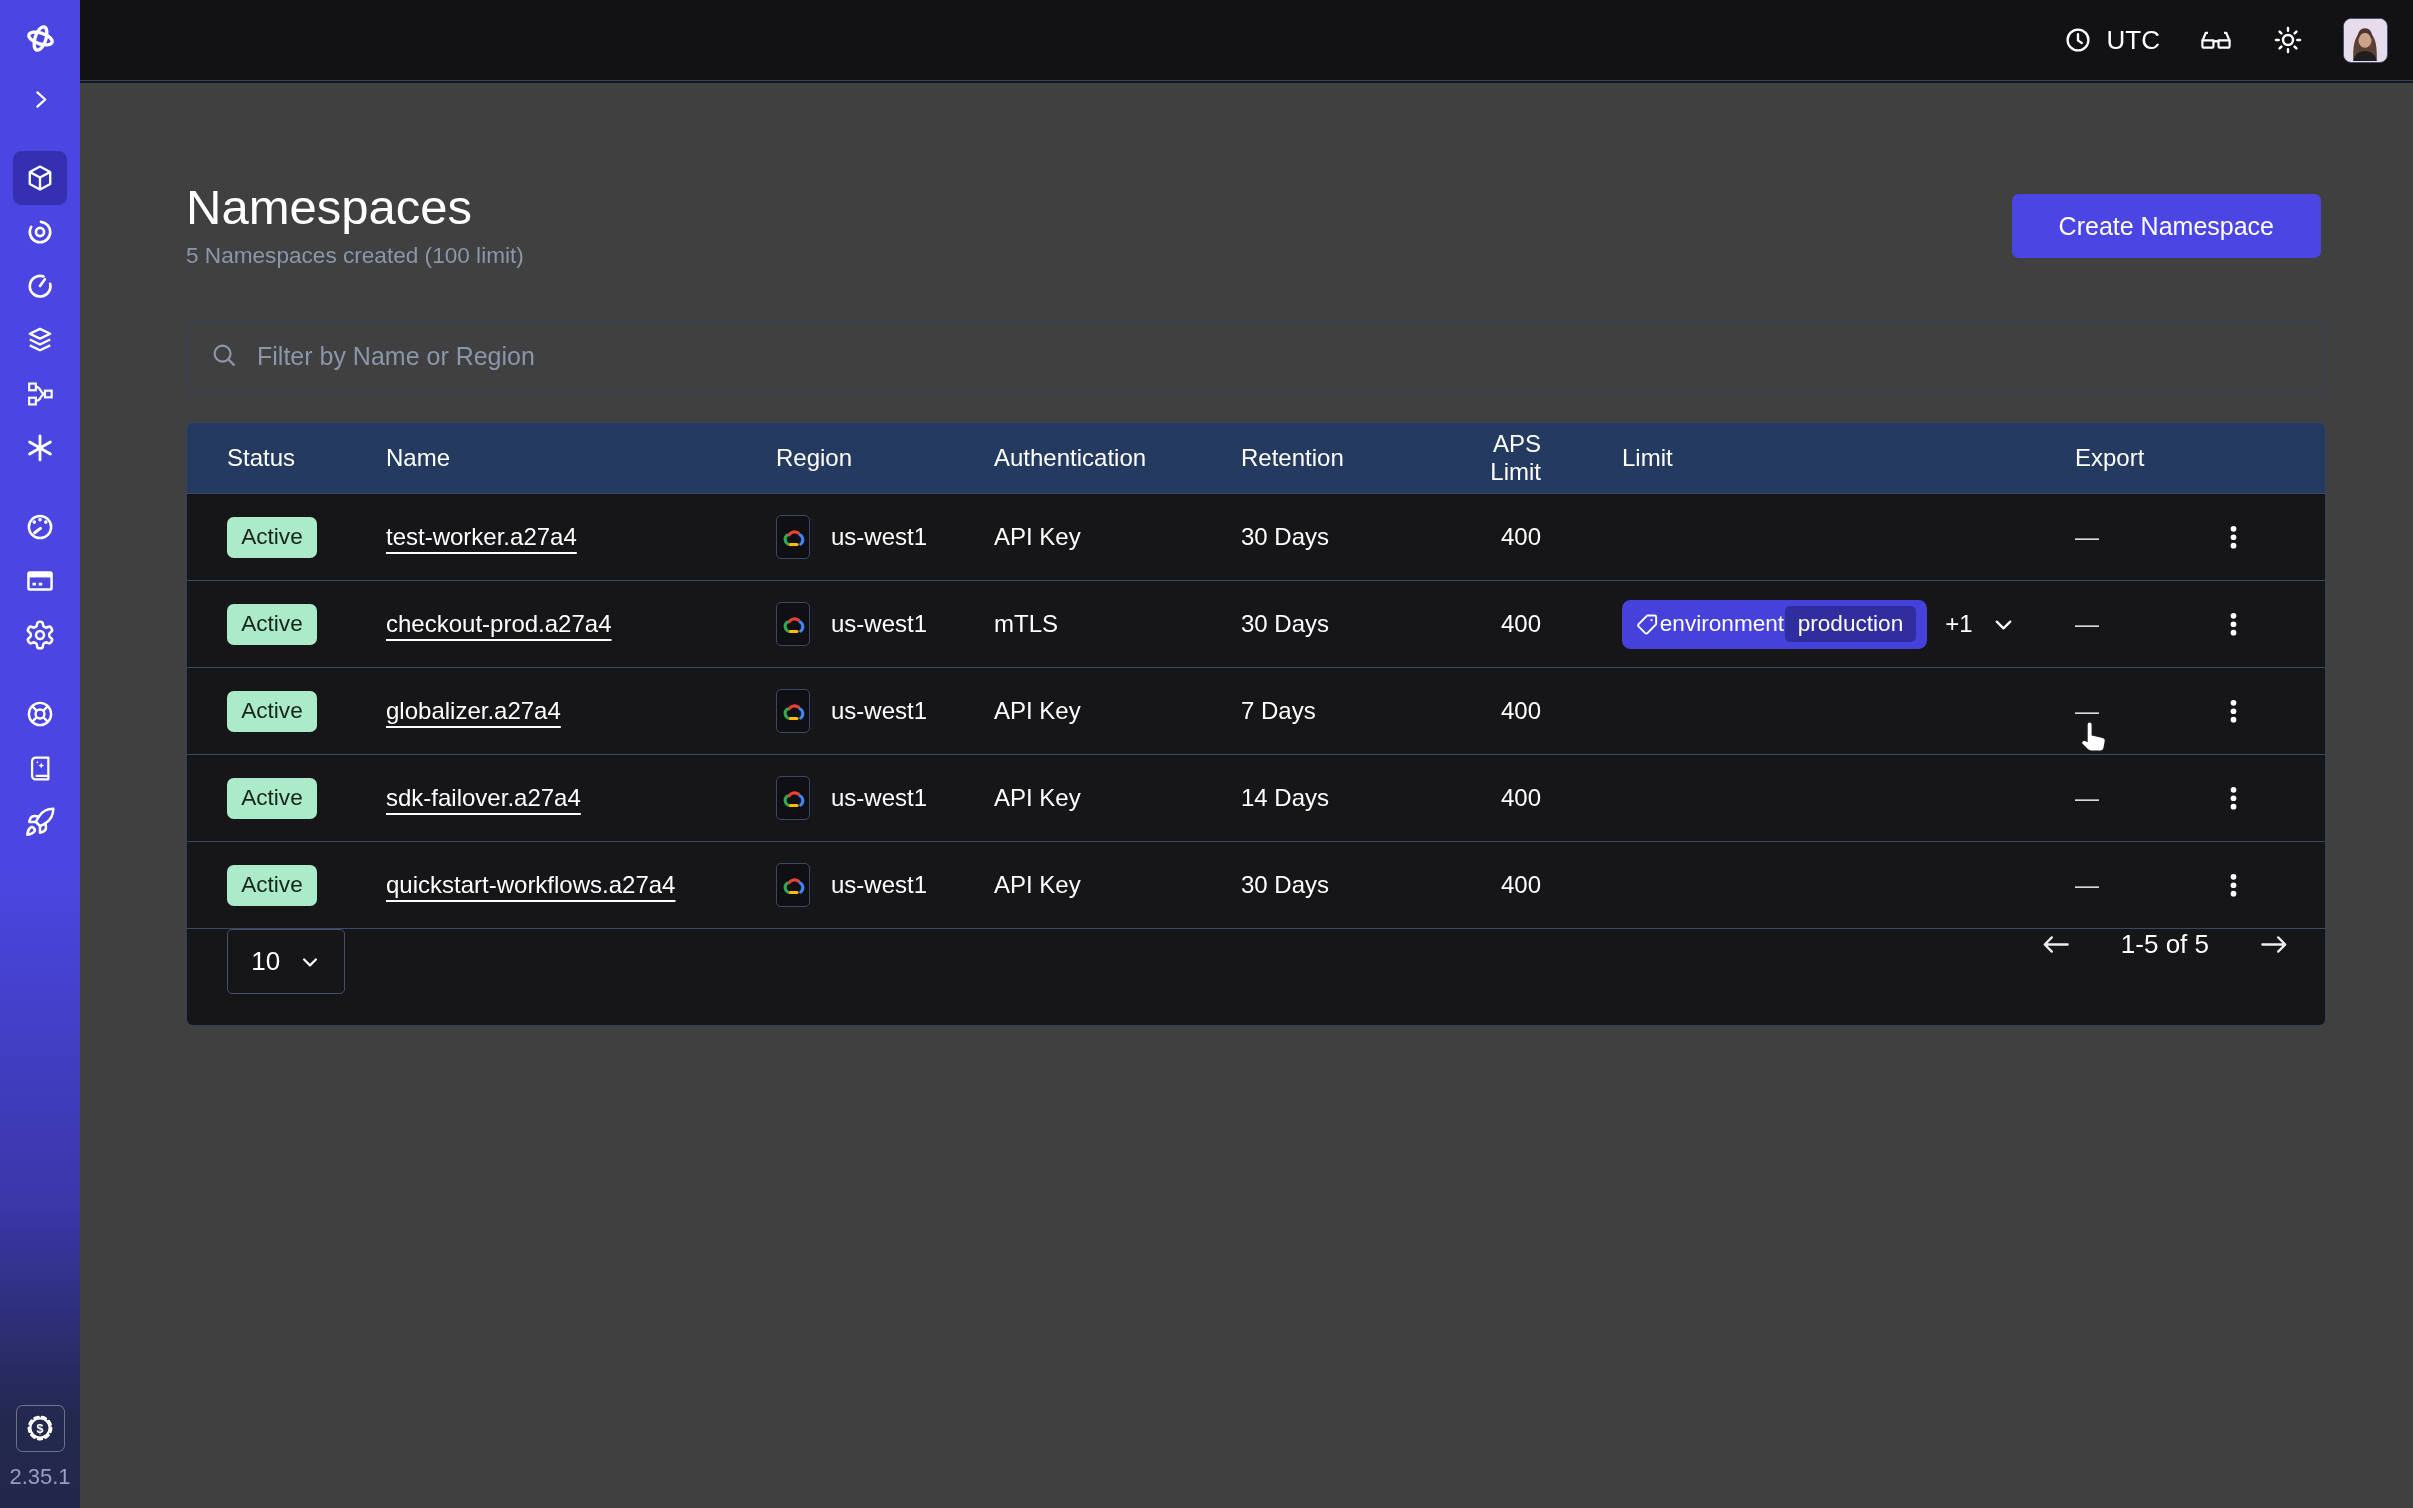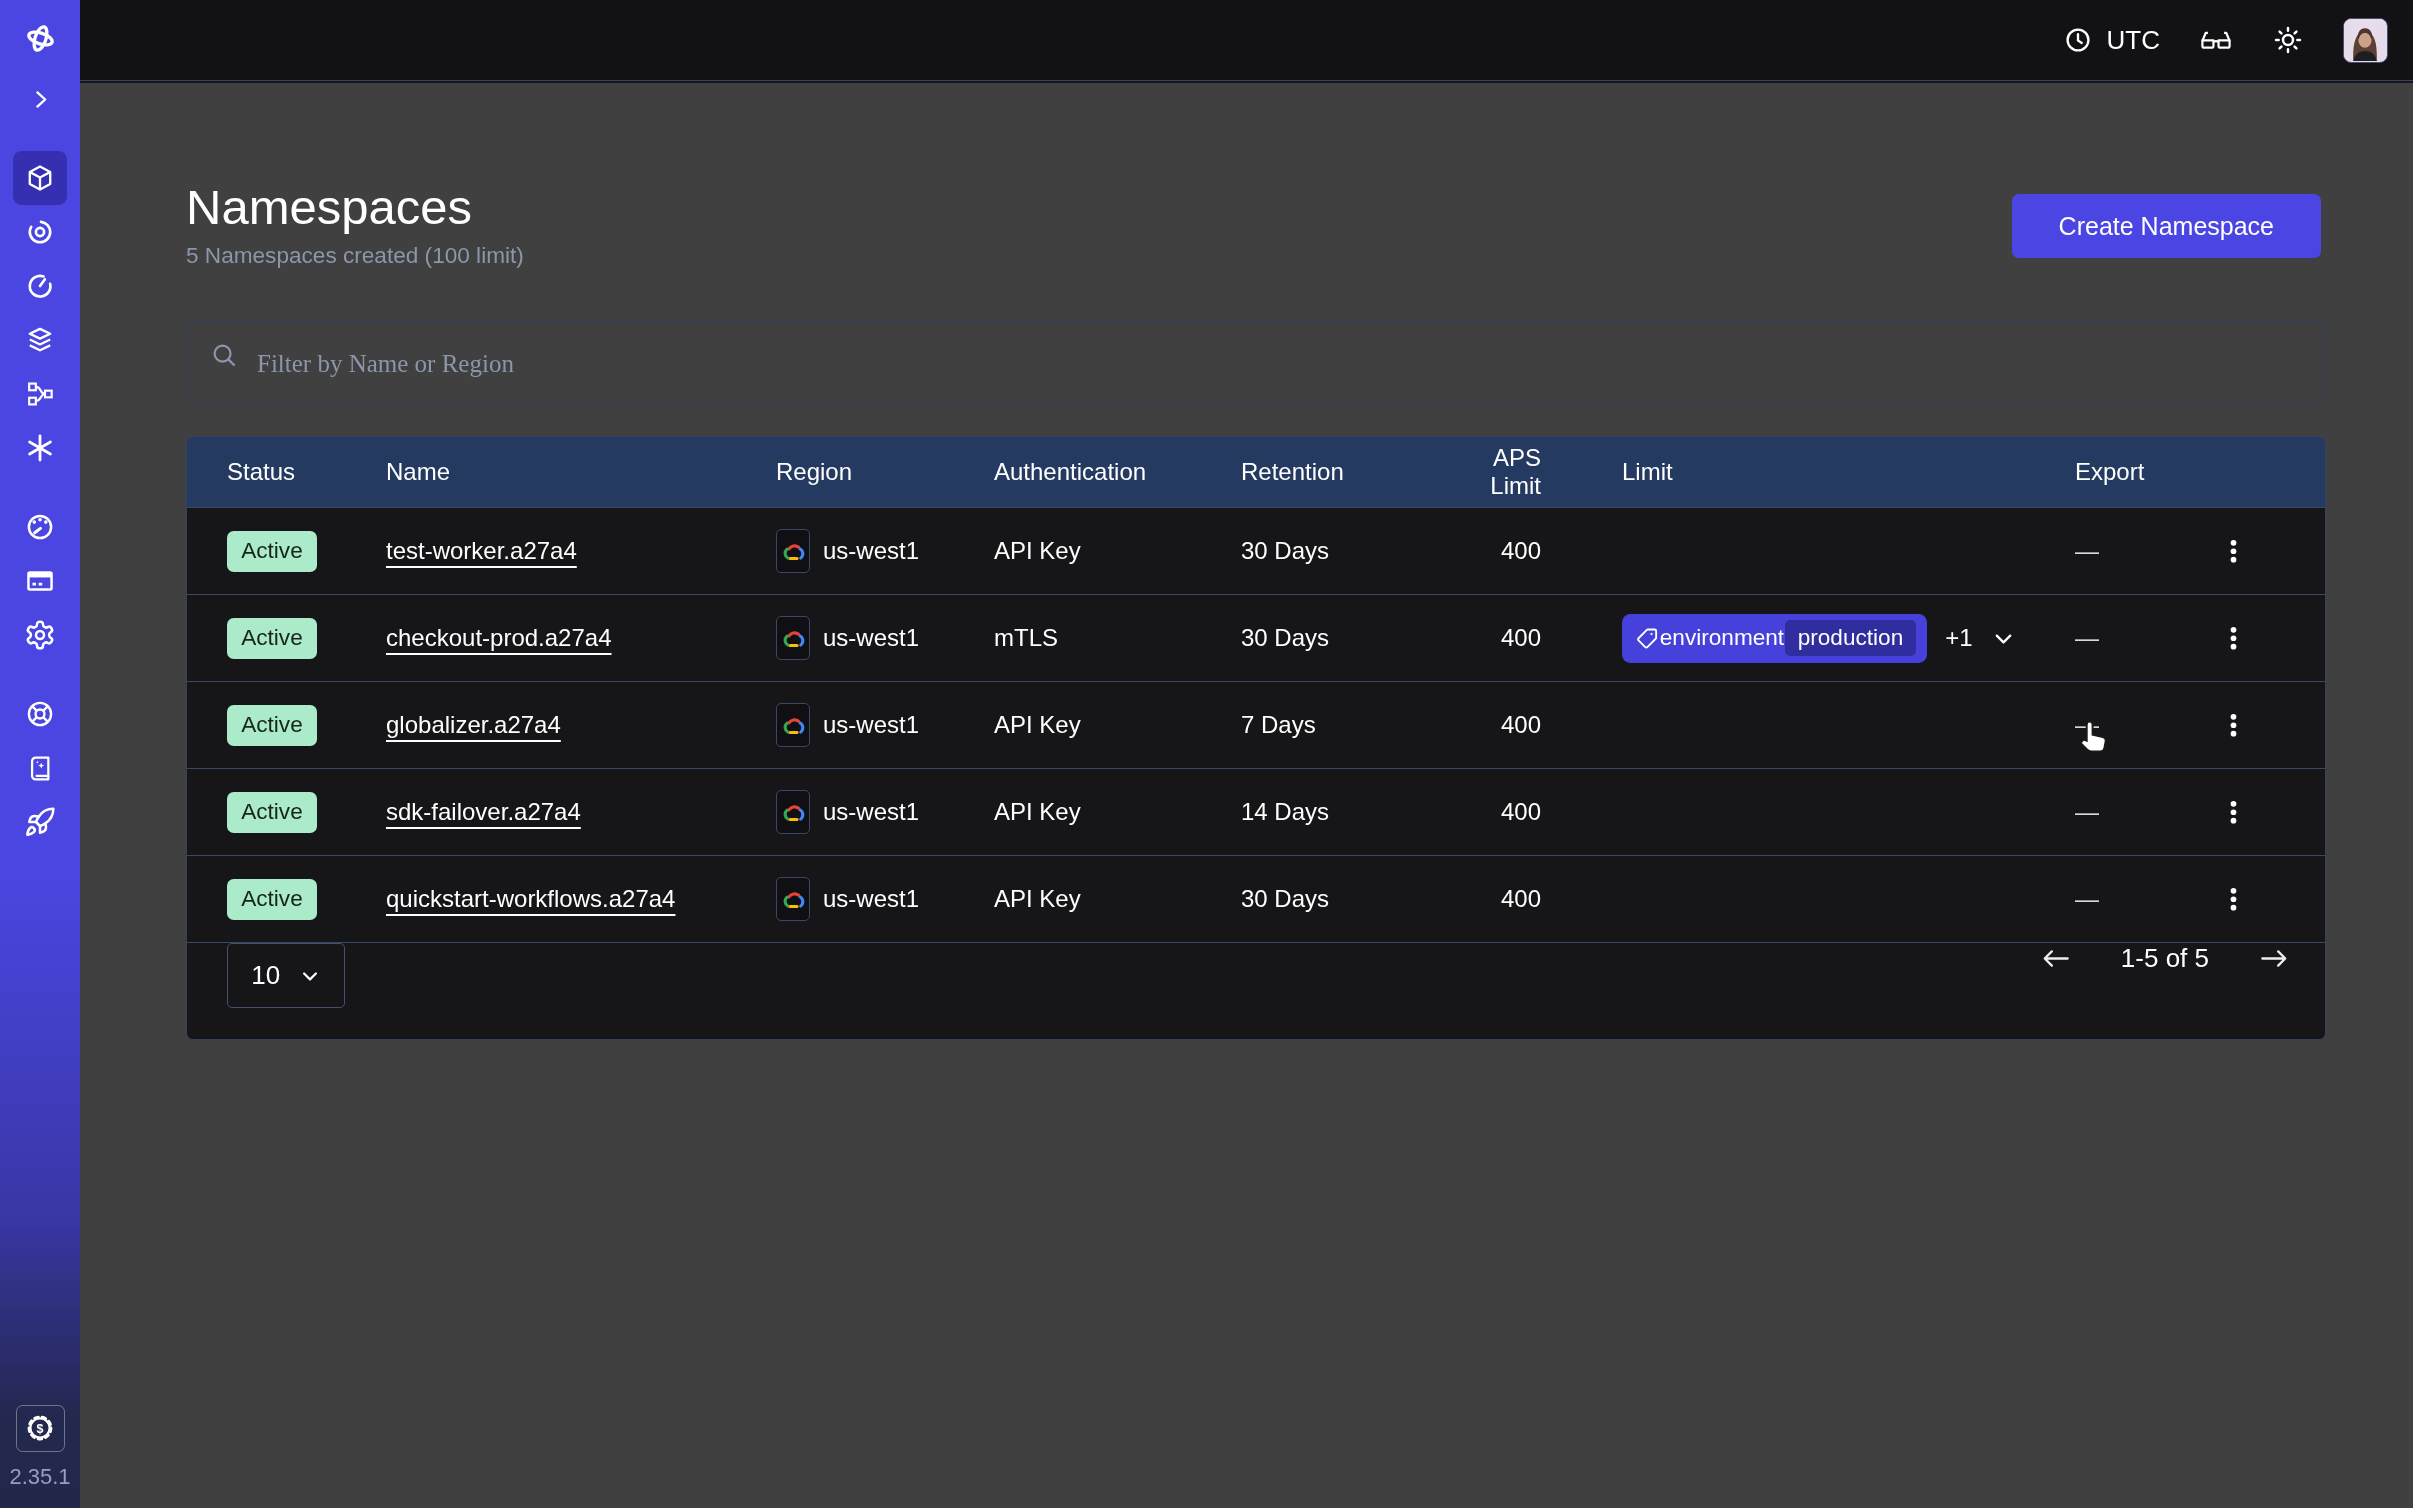--- a/index.html
+++ b/index.html
@@ -37,39 +37,39 @@
   .content { position:relative; margin:0 87px 0 106px; width:2140px; }
 
   .page-head { position:relative; padding-top:96px; }
   .page-title { font-size:49px; font-weight:500; letter-spacing:0; }
   .page-sub { margin-top:8.4px; font-size:22.6px; color:#8B96AB; }
   .create-btn { position:absolute; right:5px; top:111px; height:64px; padding:0 47px;
     background:#4B45E3; color:#fff; font-size:25px; font-weight:500; border:none; border-radius:6.7px;
     cursor:pointer; font-family:inherit; }
 
   .search-wrap { position:relative; margin-top:52px; }
-  .search-input { width:100%; height:85px; background:transparent; border:1.7px solid #31405E;
-    border-radius:4.2px; padding:0 0 0 70px; font-size:25px; color:#E8ECF5; font-family:Liberation Serif, serif; outline:none; }
+  .search-input { width:100%; height:71px; background:transparent; border:1.7px solid #31405E;
+    border-radius:4.2px; padding:0 0 0 70px; font-size:25px; color:#E8ECF5; font-family:Liberation Sans, sans-serif; outline:none; }
   .search-input::placeholder { color:#8B96AB; }
   .search-icon { position:absolute; left:23.5px; top:20px; color:#8B96AB; }
 
   
   .table-card { margin-top:30px; border:1.7px solid #33425F; border-radius:6.7px; overflow:hidden; }
   .grid-cols { display:grid; grid-template-columns:199px 390px 218px 247px 222px 109px 503px 123px 70px 55px; align-items:center; }
   .t-head { height:70px; background:#253A60; font-size:24px; font-weight:500; }
   .t-row { height:87px; border-top:1.7px solid #3A4866; font-size:24px; background:#161618; }
   .c-status { padding-left:40px; }
   .c-aps { text-align:right; padding-right:31px; font-variant-numeric:tabular-nums; }
   .c-tags { padding-left:50px; }
   .c-export {}
   .status-badge { display:inline-block; background:#ABEBC9; color:#16241C; font-size:22.6px;
     padding:7.5px 14.2px; border-radius:6.7px; }
   .ns-link { color:#fff; text-decoration:underline; text-underline-offset:6.7px;
     text-decoration-thickness:1.7px; cursor:pointer; font-weight:400; }
-  .region-cell { display:flex; align-items:center; gap:13px; }
+  .region-cell { display:flex; align-items:center; gap:21px; }
   .gcp-box { width:34px; height:44px; border:1.7px solid #3A4866; border-radius:5px;
     display:flex; align-items:center; justify-content:center; background:#101014; }
   .tags-cell-inner { display:flex; align-items:center; gap:18.4px; }
   .tag-pill { display:flex; align-items:center; gap:1px; background:#4741DB; border:none;
     border-radius:8.4px; height:49px; padding:0 11px 0 14.2px; color:#fff; font-size:22.6px;
     font-family:inherit; cursor:pointer; }
   .tag-value { background:rgba(17,20,73,0.42); border-radius:5px; padding:5px 12.6px; }
   .tag-more { font-size:24px; }
   .kebab-btn { background:none; border:none; cursor:pointer; color:#fff; display:flex;
     align-items:center; justify-content:center; width:70px; height:70px; }

